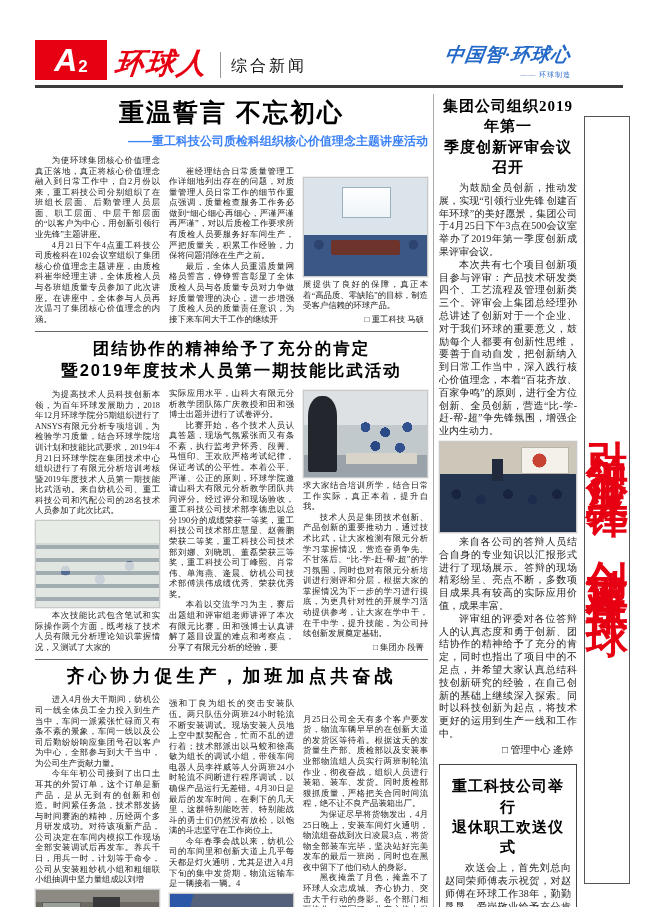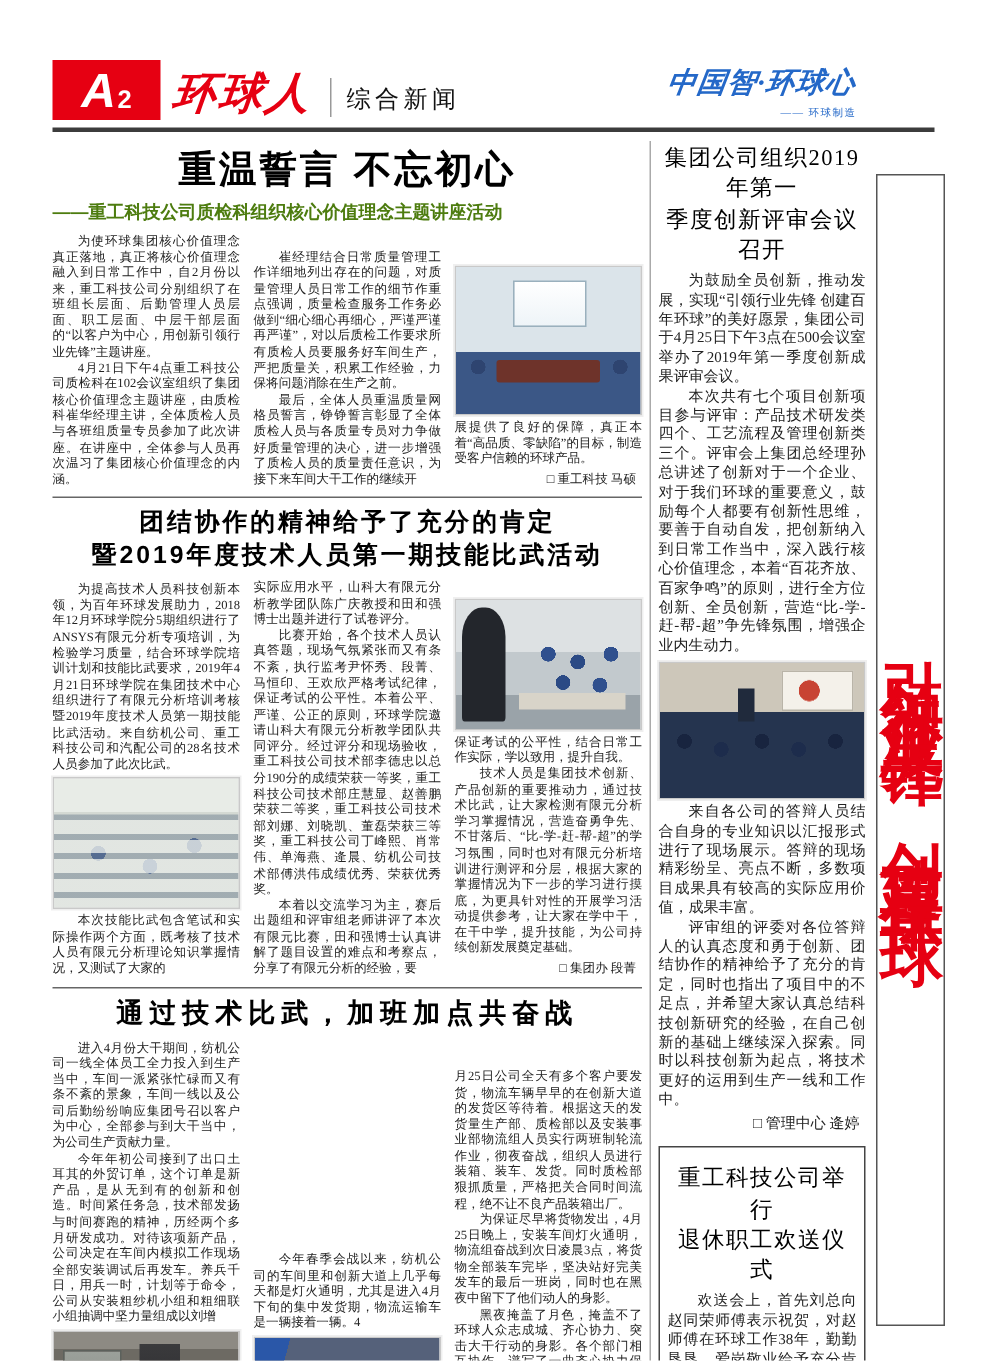--- a/index.html
+++ b/index.html
@@ -25,32 +25,32 @@
   .content { display: flex; margin-top: 2px; width: 610px; }
   .main-col { width: 393px; }
   .vrule { width: 1px; background: #aaa; margin: 4px 5px 0 5px; }
   .side-col { width: 138px; }
   .slogan-box { width: 46px; border: 1px solid #555; margin-left: 7px; margin-top: 26px; height: 768px; display: flex; align-items: center; justify-content: center; }
   .slogan { writing-mode: vertical-rl; text-orientation: upright; color: #e60012; font-weight: 700; font-size: 42px; letter-spacing: 11px; line-height: 44px; font-family: "Liberation Serif", serif; }
 
   
   article { display: block; }
   .t1 { font-family: "Liberation Sans", sans-serif; font-weight: 700; text-align: center; font-size: 25px; letter-spacing: 2px; color: #000; margin-top: 6px; }
-  .t1sub { font-family: "Liberation Sans", sans-serif; font-weight: 700; text-align: left; font-size: 12px; color: #4d7c0f; margin: 4px 0 6px 0; }
+  .t1sub { font-family: "Liberation Sans", sans-serif; font-weight: 700; text-align: right; font-size: 12px; color: #3b82f6; margin: 4px 0 6px 0; }
   .t1-sm { font-size: 16.5px; line-height: 1.3; margin-bottom: 6px; }
   .t1-a3 { font-size: 18px; letter-spacing: 4px; margin: 4px 0 7px 0; }
   .cols { display: flex; gap: 9px; align-items: flex-end; }
   .col { width: 125px; }
   .col p, .side-col p { font-size: 8.4px; line-height: 1.26; text-align: justify; text-indent: 2em; color: #222; }
   .col p.cont, .side-col p.cont { text-indent: 0; }
   .byline { text-indent: 0 !important; text-align: right !important; padding-right: 4px; margin-top: 3px !important; font-size: 8.4px; }
   .art-rule { width: 393px; height: 1px; background: #666; margin: 6px 0 4px 0; }
 
   
-  .t2 { font-family: "Liberation Serif", serif; font-weight: 400; text-align: center; font-size: 15px; line-height: 1.35; color: #000; margin: 6px 0 5px 0; letter-spacing: 1px; }
+  .t2 { font-family: "Liberation Serif", serif; font-weight: 700; text-align: center; font-size: 15px; line-height: 1.35; color: #000; margin: 6px 0 5px 0; letter-spacing: 1px; }
   .sart p { font-size: 10px; line-height: 1.28; }
   .boxed { border: 1px solid #444; margin-top: 8px; padding: 5px 5px 4px 5px; }
 
   
   .ph { position: relative; width: 100%; border: 1px solid #c9c9c9; outline: 1px solid #efefef; margin: 3px 0; overflow: hidden; }
 
   .ph-a1 { height: 100px;
     background:
       radial-gradient(circle 5px at 12% 68%, #2e4470 97%, transparent),
       radial-gradient(circle 5px at 28% 73%, #33507f 97%, transparent),
@@ -180,38 +180,39 @@
             <div class="ph ph-a2a"></div>
             <p>本次技能比武包含笔试和实际操作两个方面，既考核了技术人员有限元分析理论知识掌握情况，又测试了大家的</p>
           </div>
           <div class="col">
             <p class="cont">实际应用水平，山科大有限元分析教学团队陈广庆教授和田和强博士出题并进行了试卷评分。</p>
             <p>比赛开始，各个技术人员认真答题，现场气氛紧张而又有条不紊，执行监考尹怀秀、段菁、马恒印、王欢欣严格考试纪律，保证考试的公平性。本着公平、严谨、公正的原则，环球学院邀请山科大有限元分析教学团队共同评分。经过评分和现场验收，重工科技公司技术部李德忠以总分190分的成绩荣获一等奖，重工科技公司技术部庄慧显、赵善鹏荣获二等奖，重工科技公司技术部刘娜、刘晓凯、董磊荣获三等奖，重工科技公司丁峰熙、肖常伟、单海燕、逄晨、纺机公司技术部傅洪伟成绩优秀、荣获优秀奖。</p>
             <p>本着以交流学习为主，赛后出题组和评审组老师讲评了本次有限元比赛，田和强博士认真讲解了题目设置的难点和考察点，分享了有限元分析的经验，要</p>
           </div>
           <div class="col">
             <div class="ph ph-a2b"></div>
-            <p class="cont">保证考试的公平性，结合日常工作实际，学以致用，提升自我。</p>
+            <p class="cont">求大家结合培训所学，结合日常工作实际，真正本着，提升自我。</p>
             <p>技术人员是集团技术创新、产品创新的重要推动力，通过技术比武，让大家检测有限元分析学习掌握情况，营造奋勇争先、不甘落后、“比-学-赶-帮-超”的学习氛围，同时也对有限元分析培训进行测评和分层，根据大家的掌握情况为下一步的学习进行摸底，为更具针对性的开展学习活动提供参考，让大家在学中干，在干中学，提升技能，为公司持续创新发展奠定基础。</p>
             <p class="byline">□ 集团办 段菁</p>
           </div>
         </div>
       </article>
 
       <div class="art-rule"></div>
 
       <article>
-        <h1 class="t1 t1-a3">通过技术比武，加班加点共奋战</h1>
+        <h1 class="t1 t1-a3">齐心协力促生产，加班加点共奋战</h1>
         <div class="cols">
           <div class="col">
             <p>进入4月份大干期间，纺机公司一线全体员工全力投入到生产当中，车间一派紧张忙碌而又有条不紊的景象，车间一线以及公司后勤纷纷响应集团号召以客户为中心，全部参与到大干当中，为公司生产贡献力量。</p>
             <p>今年年初公司接到了出口土耳其的外贸订单，这个订单是新产品，是从无到有的创新和创造。时间紧任务急，技术部发扬与时间赛跑的精神，历经两个多月研发成功。对待该项新产品，公司决定在车间内模拟工作现场全部安装调试后再发车。养兵千日，用兵一时，计划等于命令，公司从安装粗纱机小组和粗细联小组抽调中坚力量组成以刘增</p>
             <div class="ph ph-a3a"></div>
           </div>
           <div class="col">
+            <p class="cont">强和丁良为组长的突击安装队伍。两只队伍分两班24小时轮流不断安装调试。现场安装人员地上空中默契配合，忙而不乱的进行着；技术部派出以马蛟和徐高敏为组长的调试小组，带领车间电器人员李祥威等人分两班24小时轮流不间断进行程序调试，以确保产品运行无差错。4月30日是最后的发车时间，在剩下的几天里，这群特别能吃苦、特别能战斗的勇士们仍然没有放松，以饱满的斗志坚守在工作岗位上。</p>
             <p>今年春季会战以来，纺机公司的车间里和创新大道上几乎每天都是灯火通明，尤其是进入4月下旬的集中发货期，物流运输车是一辆接着一辆。4</p>
             <div class="ph ph-a3b"></div>
           </div>
           <div class="col">
             <p class="cont">月25日公司全天有多个客户要发货，物流车辆早早的在创新大道的发货区等待着。根据这天的发货量生产部、质检部以及安装事业部物流组人员实行两班制轮流作业，彻夜奋战，组织人员进行装箱、装车、发货。同时质检部狠抓质量，严格把关合同时间流程，绝不让不良产品装箱出厂。</p>
             <p>为保证尽早将货物发出，4月25日晚上，安装车间灯火通明，物流组奋战到次日凌晨3点，将货物全部装车完毕，坚决站好完美发车的最后一班岗，同时也在黑夜中留下了他们动人的身影。</p>
             <p>黑夜掩盖了月色，掩盖不了环球人众志成城、齐心协力、突击大干行动的身影。各个部门相互协作，谱写了一曲齐心协力保生产，加班加点共奋战的环球人赞歌，让我们为彻夜奋战的员工点赞，正是因为有他们一群可爱可敬的环球人，我们才能在前进道路上不断砥砺前行，为实现引领行业先锋，创建百年环球贡献着自己的力量。</p>
 
           </div>
         </div>

